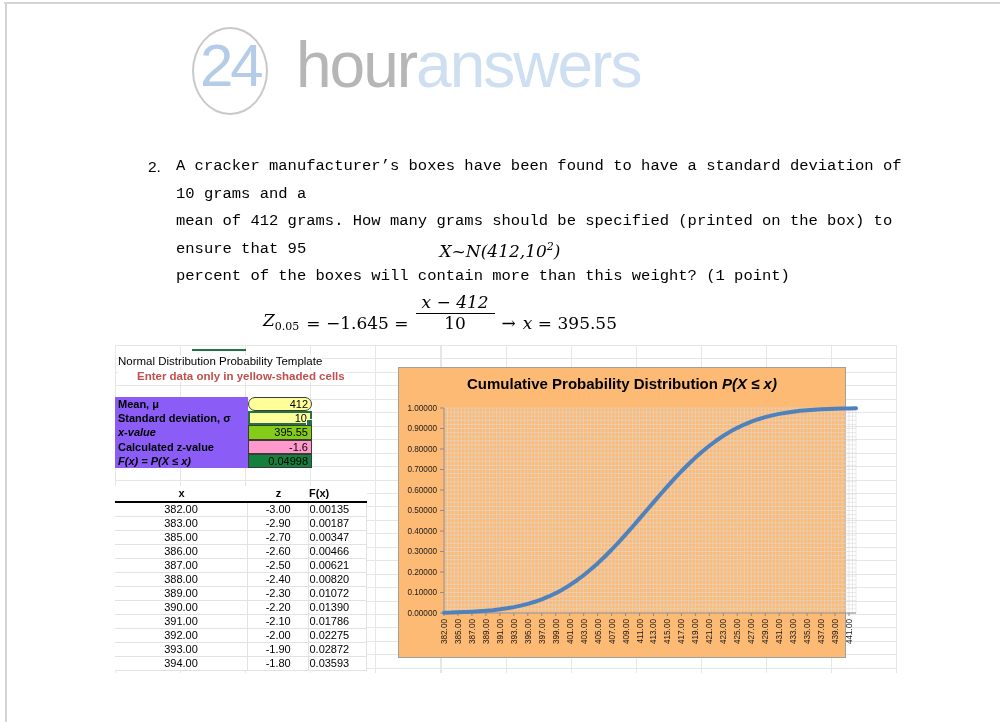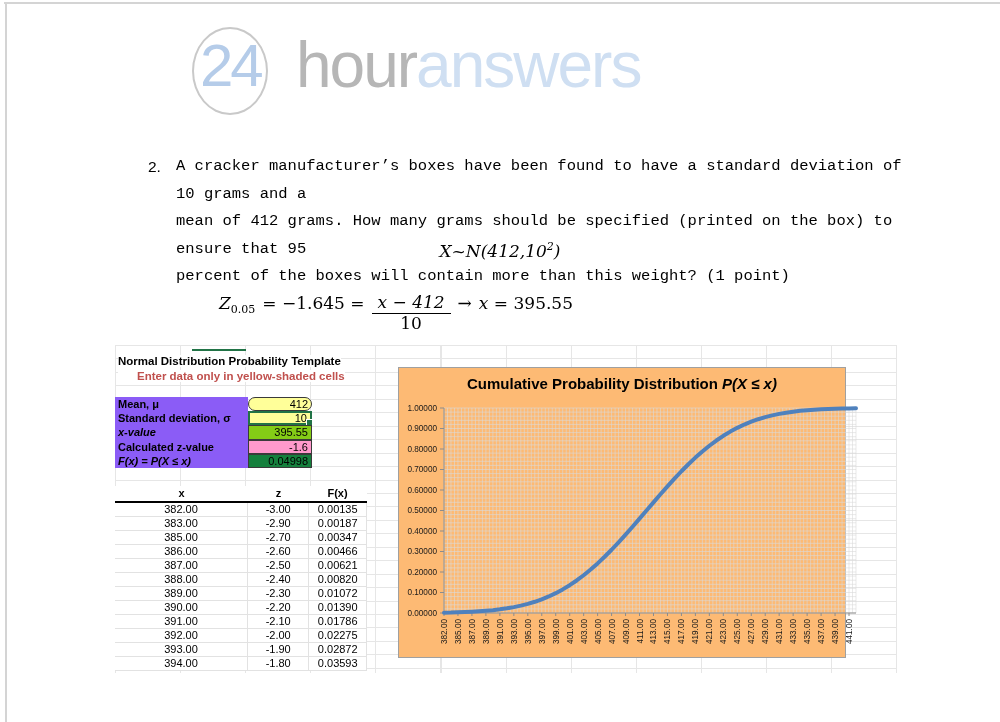--- a/index.html
+++ b/index.html
@@ -20,53 +20,53 @@
   
   .q-num{position:absolute;left:148px;top:153px;font-size:15.5px;line-height:27.5px;}
   .q-lines{position:absolute;left:176px;top:153px;width:740px;font-size:15.5px;font-family:Liberation Mono, monospace;}
   .q-lines div{line-height:27.5px;}
 
   
   .f1{position:absolute;left:0;top:240px;width:1000px;text-align:center;
       font-family:"DejaVu Serif",serif;font-style:italic;font-size:17px;}
   .f1 sup{font-size:11px;}
   .f2{position:absolute;left:0;top:293px;width:792px;display:flex;justify-content:center;
-      align-items:flex-start;gap:7px;font-family:"DejaVu Serif",serif;font-size:17px;}
+      align-items:flex-end;gap:7px;font-family:"DejaVu Serif",serif;font-size:17px;padding-left:44px;}
   .f2 .it{font-style:italic;}
   .f2 sub{font-size:11px;}
   .frac{display:inline-flex;flex-direction:column;align-items:center;line-height:1.12;}
   .frac .num{font-style:italic;padding:0 6px 1px 6px;border-bottom:1.4px solid #000;}
 
   
   .sheet{position:absolute;left:115px;top:345px;width:782px;height:328px;
          background-image:
            repeating-linear-gradient(to bottom,#e6e6e6 0 1px,transparent 1px 13.45px),
            repeating-linear-gradient(to right,#e6e6e6 0 1px,transparent 1px 65.1px);}
   .green-seg{position:absolute;left:192px;top:349px;width:54px;height:2px;background:#217346;}
 
   
-  .tpl-title{position:absolute;left:118px;top:355px;font-size:11.5px;font-weight:bold;background:#fff;}
+  .tpl-title{position:absolute;left:118px;top:355px;font-size:11.5px;font-weight:normal;background:#fff;}
   .tpl-sub{position:absolute;left:118px;top:370px;font-size:11.5px;font-weight:bold;color:#C0504D;background:#fff;padding-left:19px;}
   #template-rows{position:absolute;left:115px;top:397px;}
   .trow{display:flex;height:14.2px;align-items:stretch;}
   .tlabel{width:130px;font-weight:bold;font-size:11px;line-height:14.2px;background:#8b5cf6;padding-left:3px;
           white-space:nowrap;}
   .tlabel.it{font-style:italic;}
   .tval{width:64px;font-size:11px;line-height:12.4px;text-align:right;padding-right:3px;
         box-sizing:border-box;border:1px solid #3a3a3a;position:relative;}
   .tval.sel{border:2px solid #217346;line-height:10.8px;}
   .handle{position:absolute;right:-3px;bottom:-3px;width:5px;height:5px;background:#217346;border:1px solid #fff;}
 
   
   .stable{position:absolute;left:115px;top:486px;width:252px;font-size:11px;background:#fff;}
   .thead{display:flex;height:15px;line-height:15px;font-weight:bold;border-bottom:2px solid #000;}
   .tr{display:flex;height:13px;line-height:13px;border-bottom:1px solid #e2e2e2;}
   .c0{width:133px;text-align:center;}
   .c1{width:61px;text-align:center;border-left:1px solid #e2e2e2;}
-  .c2{width:57px;text-align:center;border-left:1px solid #e2e2e2;border-right:1px solid #e2e2e2;}
+  .c2{width:57px;border-left:1px solid #e2e2e2;border-right:1px solid #e2e2e2;}
   .thead .c1,.thead .c2{border-left:none;border-right:none;}
 
   
   .chart{position:absolute;left:398px;top:367px;width:448px;height:291px;background:#fdba74;
          border:1px solid #a0a0a0;box-sizing:border-box;}
   .chart-title{position:absolute;left:0;right:0;top:7px;text-align:center;font-size:15px;font-weight:bold;}
   .chart-title .math{font-style:italic;}
   #chart-svg{position:absolute;left:0;top:0;}
 </style>
 </head>

